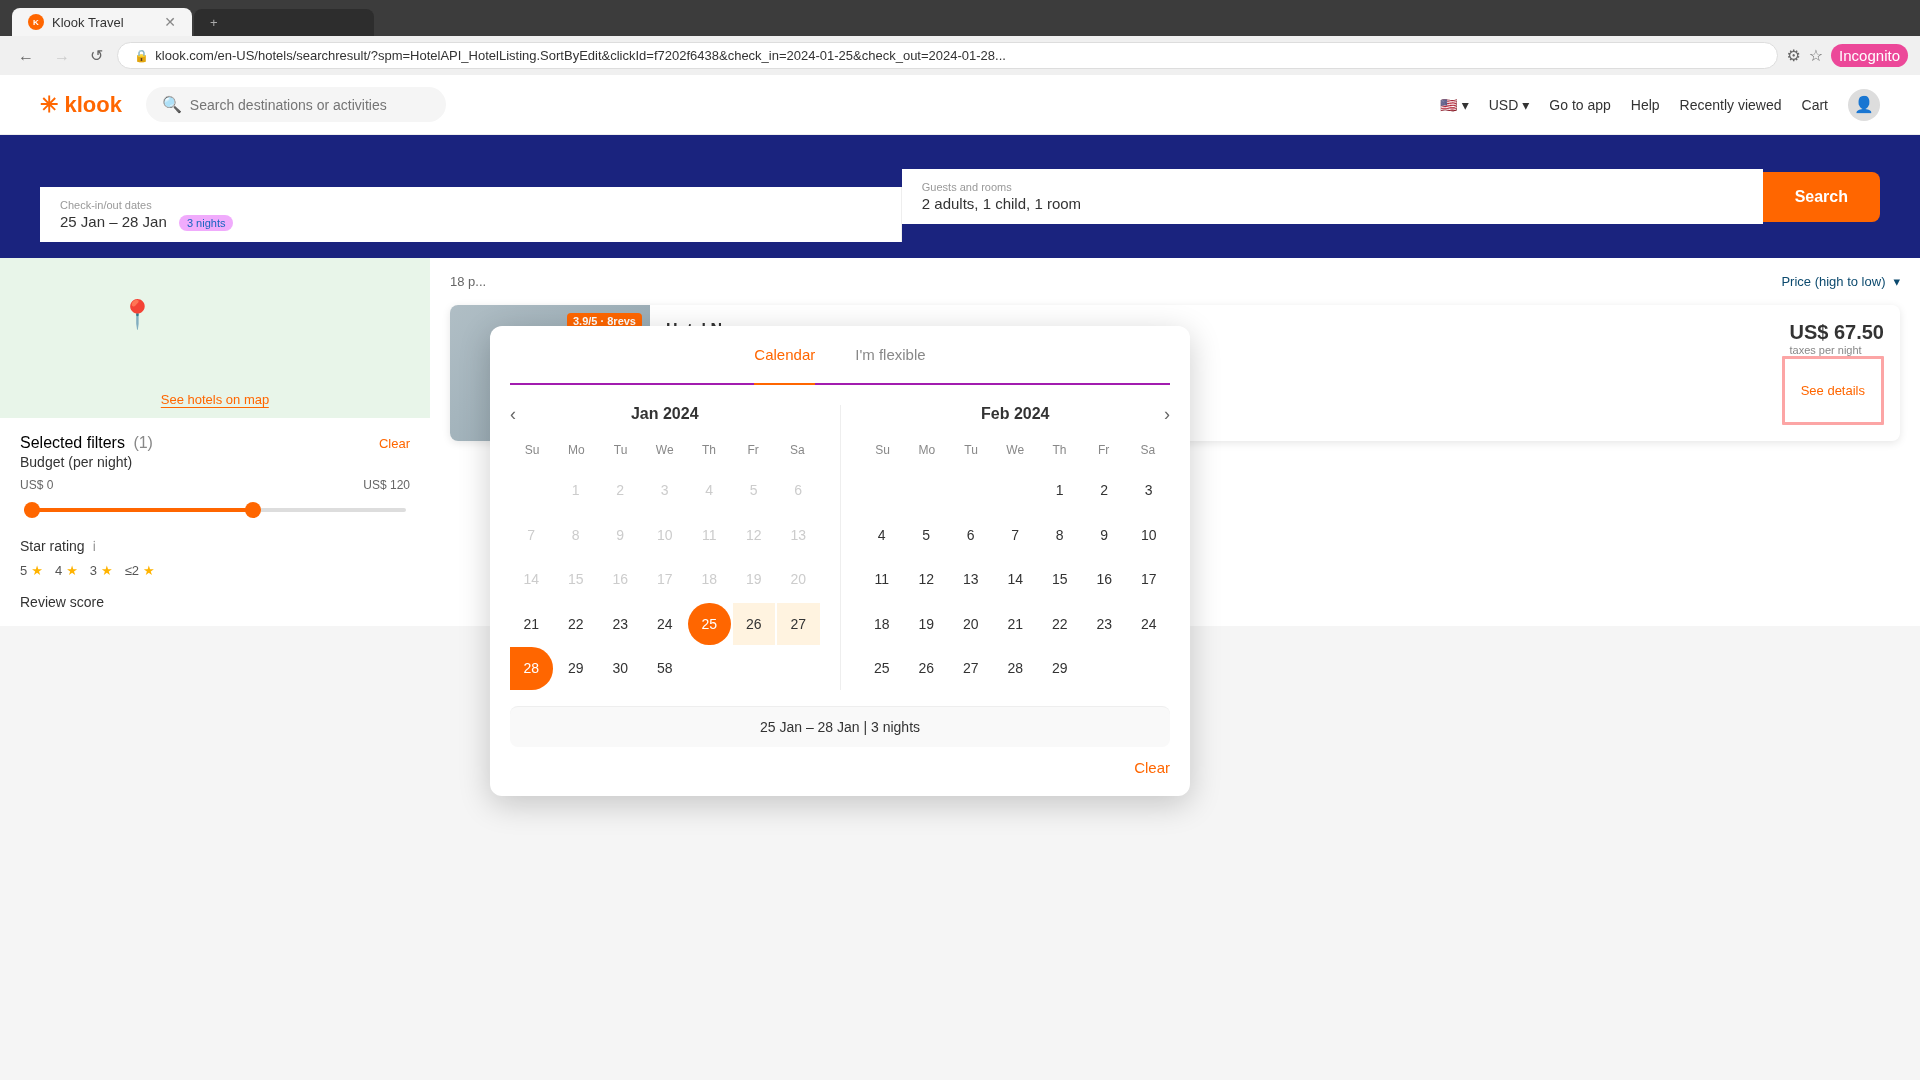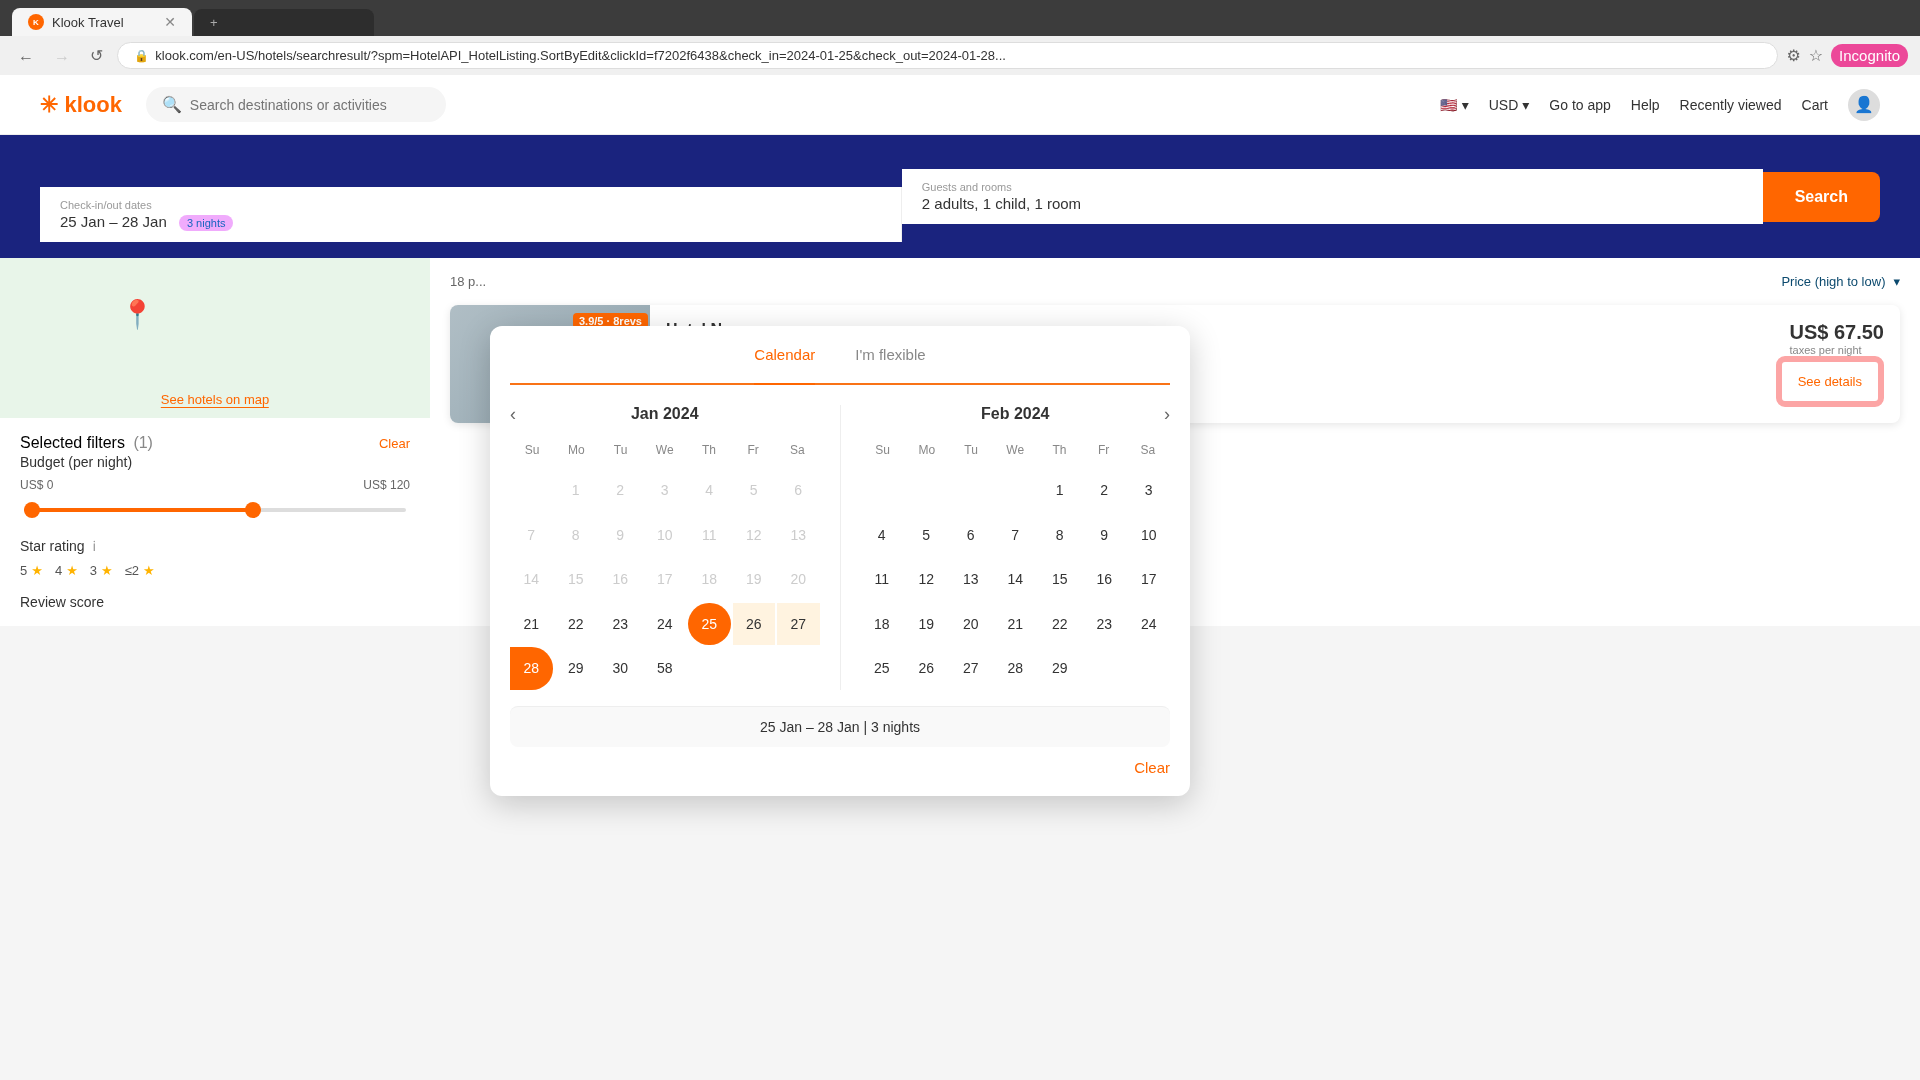--- a/index.html
+++ b/index.html
@@ -76,29 +76,29 @@
     .listing-area { flex: 1; padding: 16px 20px; position: relative; }
     .listing-header { display: flex; justify-content: space-between; align-items: center; margin-bottom: 16px; }
     .listing-count { font-size: 13px; color: #666; }
     .sort-dropdown { font-size: 13px; color: #0c4a6e; cursor: pointer; display: flex; align-items: center; gap: 8px; }
 
     
     .hotel-card { background: white; border-radius: 8px; box-shadow: 0 2px 8px rgba(0,0,0,0.1); display: flex; overflow: hidden; margin-bottom: 16px; }
     .hotel-img { width: 200px; background: #ccc; flex-shrink: 0; position: relative; }
     .hotel-img-placeholder { width: 100%; height: 100%; background: linear-gradient(135deg, #b0bec5, #90a4ae); }
     .hotel-info { flex: 1; padding: 16px; }
-    .hotel-rating-badge { position: absolute; top: 8px; right: 2px; background: #ff6600; color: white; padding: 2px 6px; border-radius: 4px; font-size: 11px; font-weight: 600; }
+    .hotel-rating-badge { position: absolute; top: 8px; right: 8px; background: #ff6600; color: white; padding: 2px 6px; border-radius: 4px; font-size: 11px; font-weight: 600; }
     .hotel-price { padding: 16px; display: flex; flex-direction: column; align-items: flex-end; justify-content: space-between; min-width: 160px; }
     .price-amount { font-size: 20px; font-weight: 700; color: #333; }
     .price-label { font-size: 11px; color: #888; }
-    .see-deals-btn { background: white; border: 6px solid #fca5a5; color: #ff6600; padding: 12px 16px; border-radius: 9px; font-size: 13px; cursor: pointer; }
+    .see-deals-btn { background: white; border: 3px solid #fca5a5; color: #ff6600; padding: 24px 16px; border-radius: 1px; font-size: 13px; cursor: pointer; }
 
     
     .calendar-overlay { position: absolute; top: 68px; left: 490px; width: 700px; background: white; border-radius: 12px; box-shadow: 0 8px 32px rgba(0,0,0,0.2); z-index: 100; padding: 20px; }
-    .calendar-tabs { display: flex; justify-content: center; gap: 40px; margin-bottom: 20px; border-bottom: 2px solid #f97316; padding-bottom: 12px; }
+    .calendar-tabs { display: flex; justify-content: center; gap: 40px; margin-bottom: 20px; border-bottom: 2px solid #a21caf; padding-bottom: 12px; }
     .cal-tab { font-size: 15px; cursor: pointer; padding-bottom: 8px; color: #888; }
     .cal-tab.active { color: #ff6600; border-bottom: 2px solid #ff6600; margin-bottom: -14px; font-weight: 500; }
     .calendars-row { display: flex; gap: 20px; }
     .calendar { flex: 1; }
     .cal-header { display: flex; align-items: center; justify-content: center; margin-bottom: 16px; position: relative; }
     .cal-title { font-size: 16px; font-weight: 600; color: #333; }
     .cal-nav { position: absolute; right: 0; background: none; border: none; font-size: 18px; cursor: pointer; color: #666; }
     .cal-nav.prev { left: 0; right: auto; }
     .day-headers { display: grid; grid-template-columns: repeat(7, 1fr); text-align: center; margin-bottom: 8px; }
     .day-header { font-size: 12px; color: #888; font-weight: 500; padding: 4px 0; }

